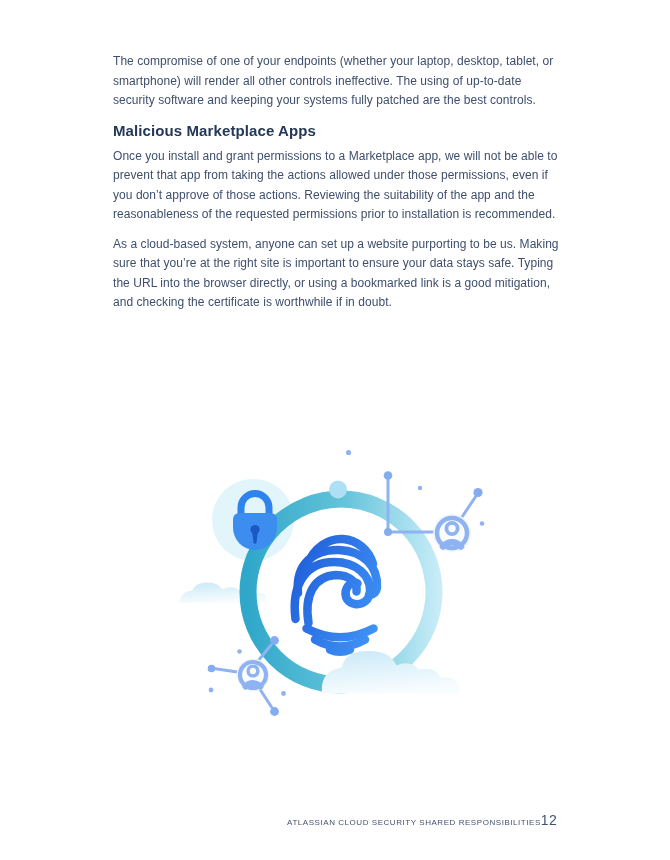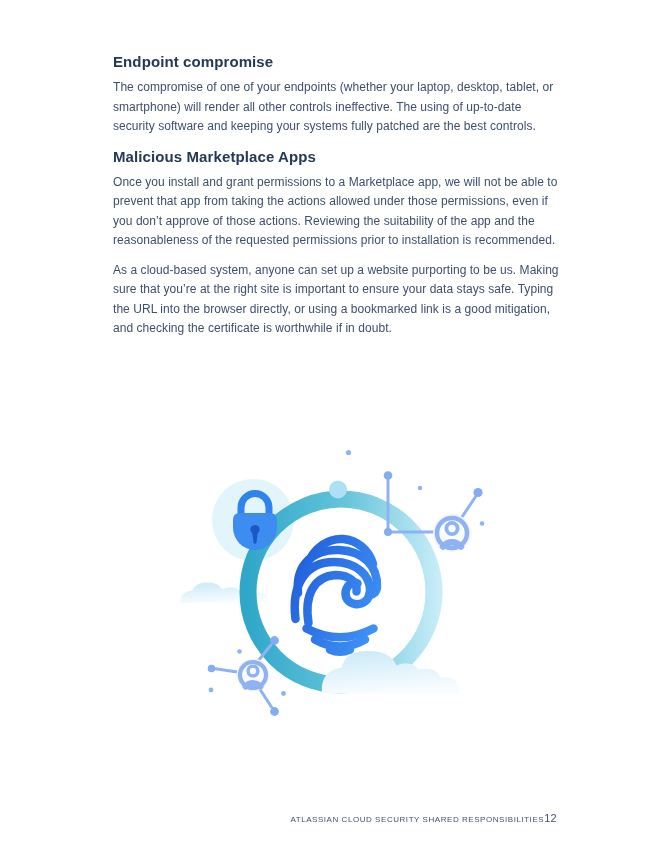--- a/index.html
+++ b/index.html
@@ -30,30 +30,29 @@
   .illustration{
     position:absolute;left:165px;top:442px;width:370px;height:330px;
   }
   footer{
     position:absolute;left:113px;right:113px;top:812px;
     display:flex;justify-content:flex-end;align-items:baseline;
     font-size:8px;letter-spacing:.55px;
     color:var(--footer-color,#42526e);
     font-weight:400;
   }
-  footer .pagenum{font-size:11px;letter-spacing:.3px;}
+  footer .pagenum{font-size:14px;letter-spacing:.3px;}
 </style>
 </head>
 <body>
 
 <div id="page">
 
   <main class="content">
     <section class="section">
-      <h2>Endpoint compromise</h2>
       <p>The compromise of one of your endpoints (whether your laptop, desktop, tablet, or smartphone) will render all other controls ineffective. The using of up-to-date security software and keeping your systems fully patched are the best controls.</p>
     </section>
     <section class="section">
       <h2>Malicious Marketplace Apps</h2>
       <p>Once you install and grant permissions to a Marketplace app, we will not be able to prevent that app from taking the actions allowed under those permissions, even if you don’t approve of those actions. Reviewing the suitability of the app and the reasonableness of the requested permissions prior to installation is recommended.</p>
     </section>
     <section class="section">
       <p>As a cloud-based system, anyone can set up a website purporting to be us. Making sure that you’re at the right site is important to ensure your data stays safe. Typing the URL into the browser directly, or using a bookmarked link is a good mitigation, and checking the certificate is worthwhile if in doubt.</p>
     </section>
   </main>

